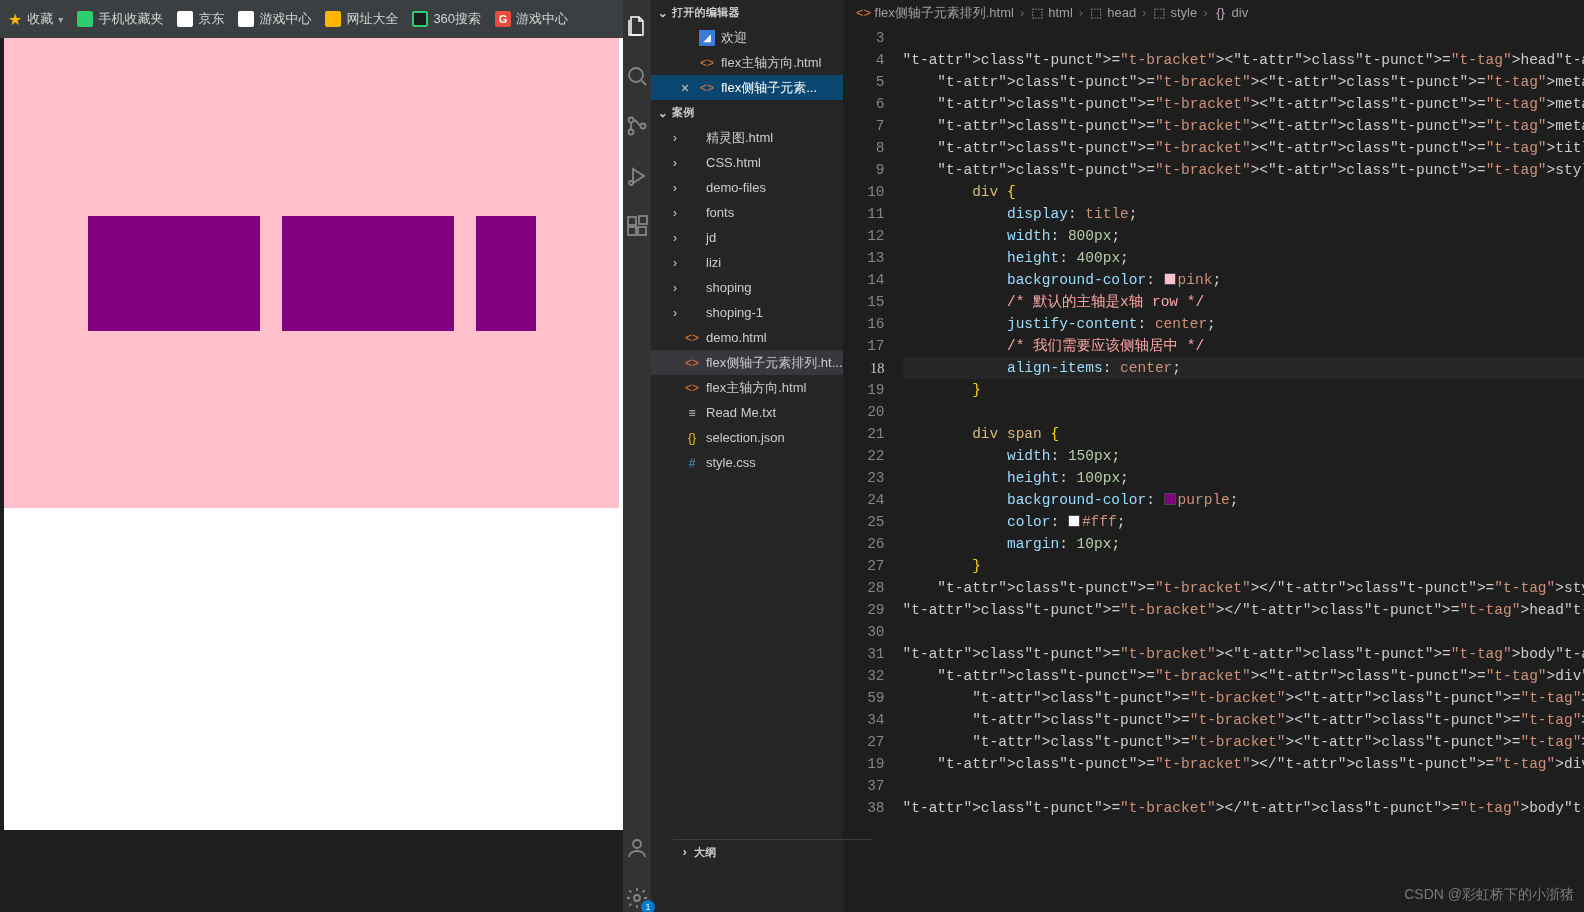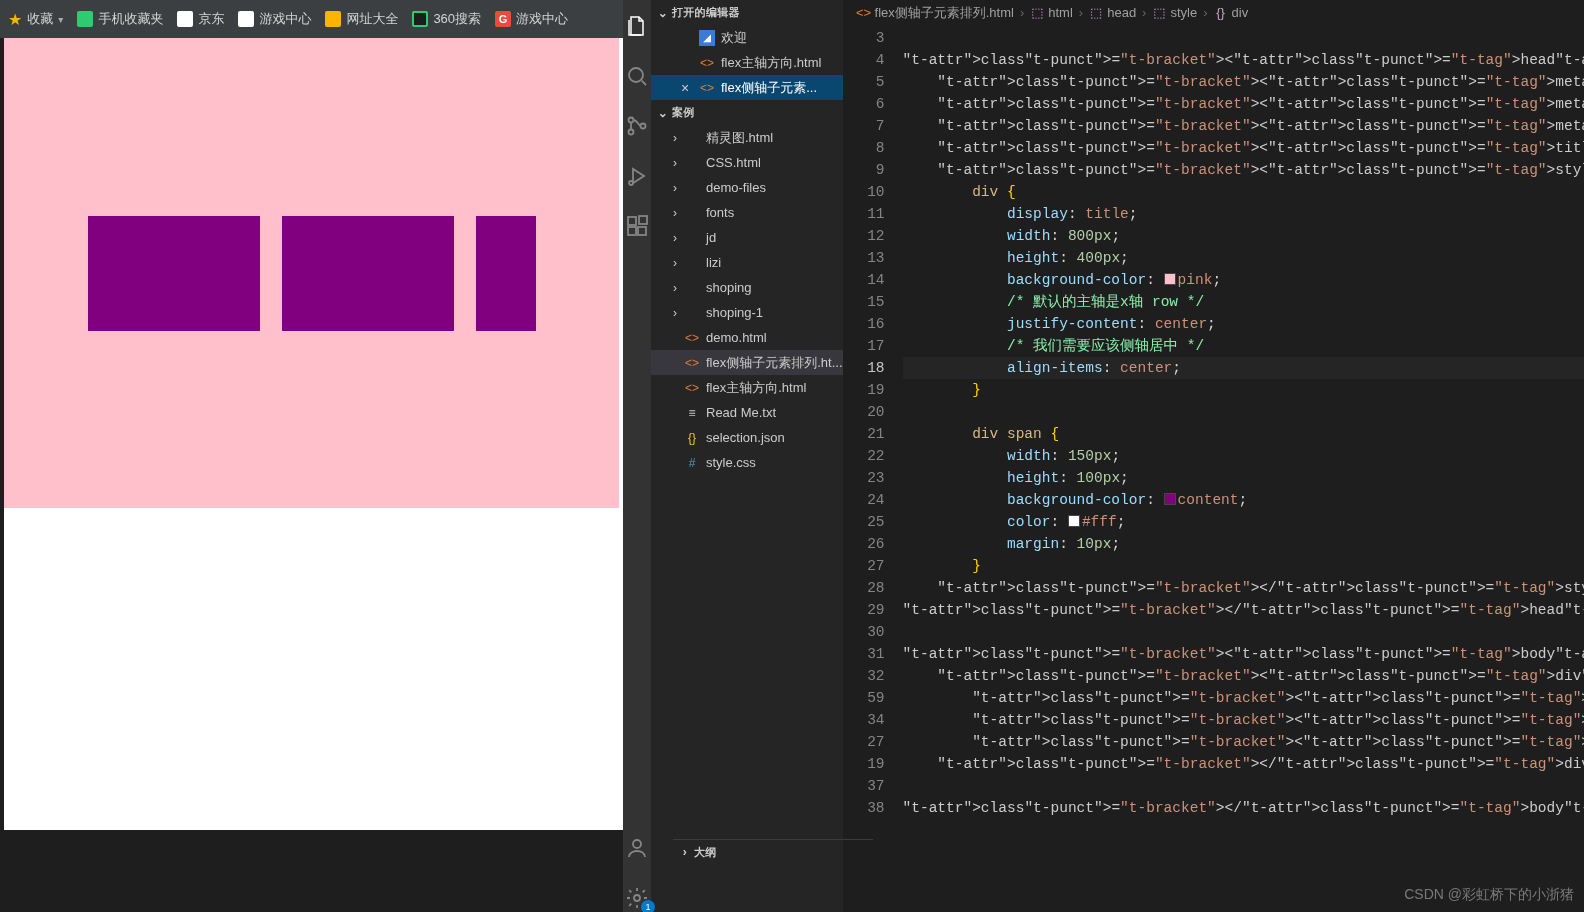--- a/index.html
+++ b/index.html
@@ -58,32 +58,32 @@
 .breadcrumbs .bc { display: flex; align-items: center; gap: 4px; cursor: pointer; }
 .breadcrumbs .sep { color: #666; }
 .bc-ico { width: 14px; height: 14px; display: inline-flex; align-items: center; justify-content: center; }
 .bc-ico.html { color: #e37933; }
 .bc-ico.tag { color: #c5a5c5; }
 .bc-ico.curly { color: #c5a5c5; }
 
 .code-area { flex: 1; display: flex; font-family: Consolas, "Courier New", monospace; font-size: 14.5px; line-height: 22px; position: relative; }
 .gutter { width: 60px; text-align: right; color: #858585; padding-right: 18px; user-select: none; padding-top: 2px; }
 .gutter .ln { height: 22px; }
-.gutter .ln.cur { color: #c6c6c6; }
+.gutter .ln.cur { color: #c6c6c6; font-family: Liberation Serif, serif; }
 .code-text { flex: 1; padding-top: 2px; overflow: hidden; }
 .code-text .line { height: 22px; white-space: pre; }
 .cursor-line-bg { background: rgba(255,255,255,0.03); }
 .t-str { color: #ce9178; }
 .t-sel { color: #d7ba7d; }
 .t-prop { color: #9cdcfe; }
 .t-val { color: #ce9178; }
 .t-num { color: #b5cea8; }
 .t-punct { color: #d4d4d4; }
 .t-brace { color: #ffd700; }
-.t-comment { color: #86efac; }
+.t-comment { color: #fca5a5; }
 .color-swatch { display: inline-block; width: 12px; height: 12px; border: 1px solid #454545; vertical-align: -1px; margin-right: 2px; }
 
 .watermark { position: absolute; right: 10px; bottom: 8px; color: #7a7a7a; font-size: 14px; font-family: "Microsoft YaHei", sans-serif; }
 </style>
 </head>
 <body>
 
 <div class="bookmark-bar">
   <div class="bm">
     <span class="star">★</span>
@@ -366,21 +366,21 @@
           <div class="line">            <span class="t-prop">background-color</span><span class="t-punct">: </span><span class="color-swatch" style="background:pink"></span><span class="t-val">pink</span><span class="t-punct">;</span></div>
           <div class="line"><span class="t-comment">            /* 默认的主轴是x轴 row */</span></div>
           <div class="line">            <span class="t-prop">justify-content</span><span class="t-punct">: </span><span class="t-val">center</span><span class="t-punct">;</span></div>
           <div class="line"><span class="t-comment">            /* 我们需要应该侧轴居中 */</span></div>
           <div class="line cursor-line-bg">            <span class="t-prop">align-items</span><span class="t-punct">: </span><span class="t-val">center</span><span class="t-punct">;</span></div>
           <div class="line">        <span class="t-brace">}</span></div>
           <div class="line">&nbsp;</div>
           <div class="line">        <span class="t-sel">div span</span><span class="t-brace"> {</span></div>
           <div class="line">            <span class="t-prop">width</span><span class="t-punct">: </span><span class="t-num">150px</span><span class="t-punct">;</span></div>
           <div class="line">            <span class="t-prop">height</span><span class="t-punct">: </span><span class="t-num">100px</span><span class="t-punct">;</span></div>
-          <div class="line">            <span class="t-prop">background-color</span><span class="t-punct">: </span><span class="color-swatch" style="background:purple"></span><span class="t-val">content</span><span class="t-punct">;</span></div>
+          <div class="line">            <span class="t-prop">background-color</span><span class="t-punct">: </span><span class="color-swatch" style="background:purple"></span><span class="t-val">purple</span><span class="t-punct">;</span></div>
           <div class="line">            <span class="t-prop">color</span><span class="t-punct">: </span><span class="color-swatch" style="background:#fff"></span><span class="t-val">#fff</span><span class="t-punct">;</span></div>
           <div class="line">            <span class="t-prop">margin</span><span class="t-punct">: </span><span class="t-num">10px</span><span class="t-punct">;</span></div>
           <div class="line">        <span class="t-brace">}</span></div>
           <div class="line">    <span <span="" class="&lt;span">"t-attr"</span>&gt;class<span class="&lt;span">"t-punct"</span>&gt;=<span class="t-str">"t-bracket"</span>&gt;&lt;/<span <span="" class="&lt;span">"t-attr"</span>&gt;class<span class="&lt;span">"t-punct"</span>&gt;=<span class="t-str">"t-tag"</span>&gt;style&gt;class&gt;=&gt;&gt;</div>
           <div class="line"><span <span="" class="&lt;span">"t-attr"</span>&gt;class<span class="&lt;span">"t-punct"</span>&gt;=<span class="t-str">"t-bracket"</span>&gt;&lt;/<span <span="" class="&lt;span">"t-attr"</span>&gt;class<span class="&lt;span">"t-punct"</span>&gt;=<span class="t-str">"t-tag"</span>&gt;head<span <span="" class="&lt;span">"t-attr"</span>&gt;class&gt;=&gt;&gt;</div>
           <div class="line">&nbsp;</div>
           <div class="line"><span <span="" class="&lt;span">"t-attr"</span>&gt;class<span class="&lt;span">"t-punct"</span>&gt;=<span class="t-str">"t-bracket"</span>&gt;&lt;<span <span="" class="&lt;span">"t-attr"</span>&gt;class<span class="&lt;span">"t-punct"</span>&gt;=<span class="t-str">"t-tag"</span>&gt;body<span <span="" class="&lt;span">"t-attr"</span>&gt;class&gt;=&gt;&gt;</div>
           <div class="line">    <span <span="" class="&lt;span">"t-attr"</span>&gt;class<span class="&lt;span">"t-punct"</span>&gt;=<span class="t-str">"t-bracket"</span>&gt;&lt;<span <span="" class="&lt;span">"t-attr"</span>&gt;class<span class="&lt;span">"t-punct"</span>&gt;=<span class="t-str">"t-tag"</span>&gt;div<span <span="" class="&lt;span">"t-attr"</span>&gt;class&gt;=&gt;&gt;</div>
           <div class="line">        <span <span="" class="&lt;span">"t-attr"</span>&gt;class<span class="&lt;span">"t-punct"</span>&gt;=<span class="t-str">"t-bracket"</span>&gt;&lt;<span <span="" class="&lt;span">"t-attr"</span>&gt;class<span class="&lt;span">"t-punct"</span>&gt;=<span class="t-str">"t-tag"</span>&gt;span&gt;class&gt;=&gt;&gt;&gt;class&gt;=&gt;&lt;/&gt;class&gt;=&gt;span&gt;class&gt;=&gt;&gt;</div>
           <div class="line">        <span <span="" class="&lt;span">"t-attr"</span>&gt;class<span class="&lt;span">"t-punct"</span>&gt;=<span class="t-str">"t-bracket"</span>&gt;&lt;<span <span="" class="&lt;span">"t-attr"</span>&gt;class<span class="&lt;span">"t-punct"</span>&gt;=<span class="t-str">"t-tag"</span>&gt;span&gt;class&gt;=&gt;&gt;&gt;class&gt;=&gt;&lt;/&gt;class&gt;=&gt;span&gt;class&gt;=&gt;&gt;</div>

